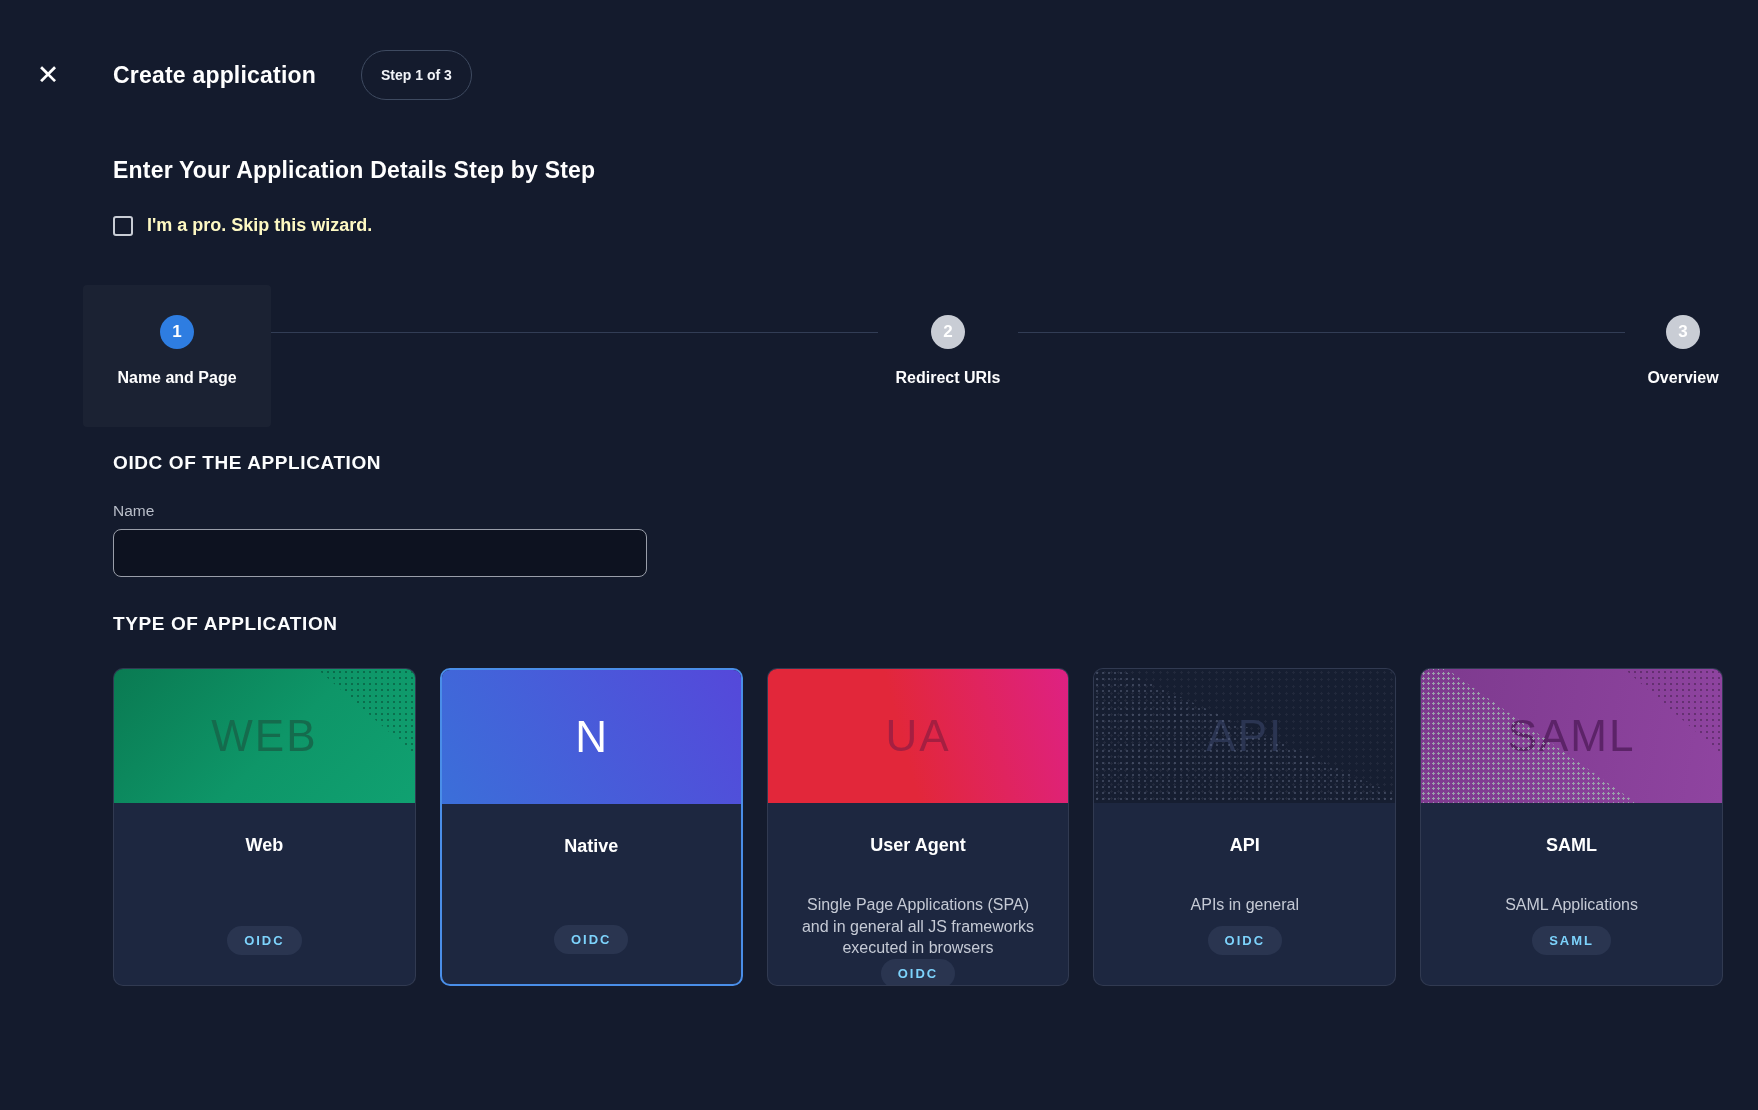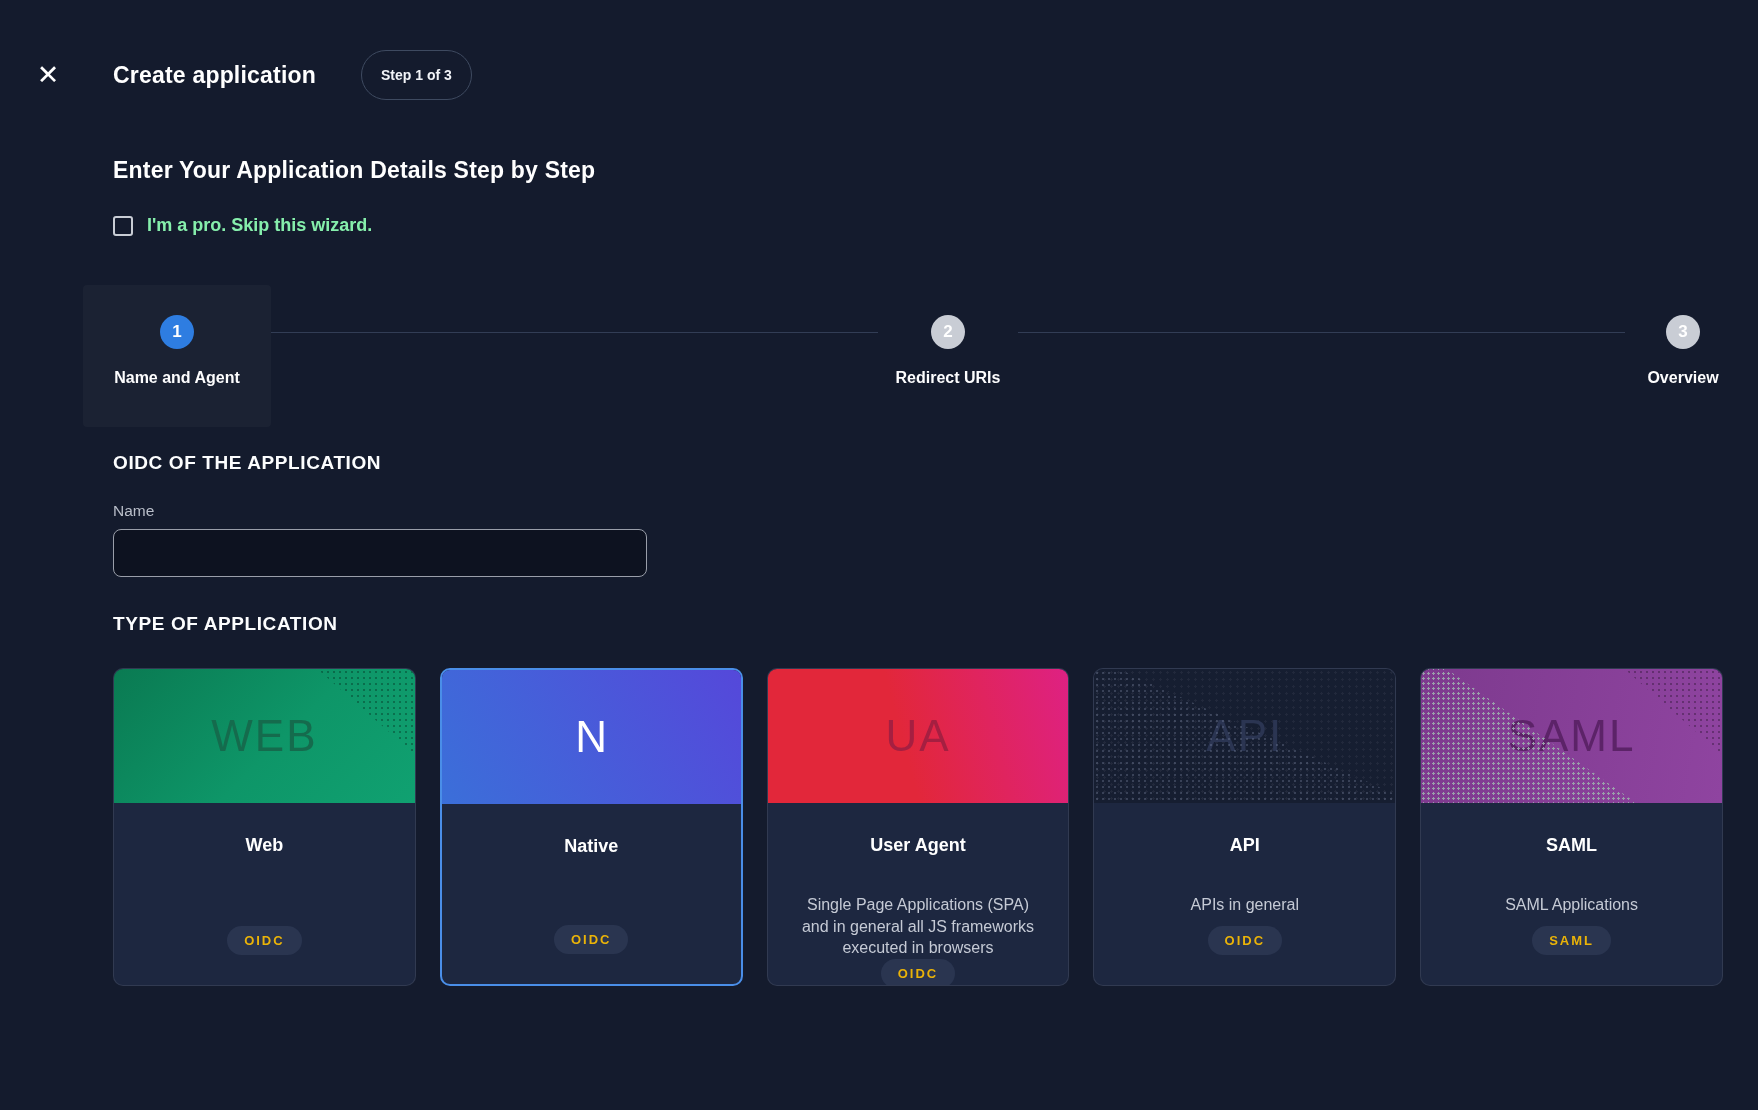--- a/index.html
+++ b/index.html
@@ -30,21 +30,21 @@
 
   
   .h1 { margin: 57px 0 0 113px; font-size: 23px; font-weight: 700; letter-spacing: 0.2px; }
   .skip-row { display: flex; align-items: center; margin: 31px 0 0 113px; cursor: pointer; }
   .skip-row input[type="checkbox"] {
     appearance: none; -webkit-appearance: none;
     width: 20px; height: 20px;
     border: 2px solid #c9cdd5; border-radius: 3px;
     background: transparent; cursor: pointer;
   }
-  .skip-label { margin-left: 14px; font-size: 18px; font-weight: 600; color: #86efac; }
+  .skip-label { margin-left: 14px; font-size: 18px; font-weight: 600; color: #fef9c3; }
 
   
   .stepper { display: flex; align-items: flex-start; margin: 49px 17px 0 83px; }
   .step { display: flex; flex-direction: column; align-items: center; }
   .step.active-panel {
     width: 188px; background: rgba(255,255,255,0.03);
     border-radius: 4px; padding: 30px 0 40px 0;
   }
   .step.plain { padding-top: 30px; }
   .step.w2 { width: 140px; }
@@ -130,21 +130,21 @@
   }
 
   .card-body {
     flex: 1; display: flex; flex-direction: column; align-items: center;
     padding: 32px 26px 30px 26px; text-align: center;
   }
   .card-title { font-size: 18px; font-weight: 700; color: #ffffff; }
   .card-desc { margin-top: 38px; font-size: 16px; line-height: 1.35; color: #c5cad5; }
   .card-badge {
     margin-top: auto;
-    background: #2a3550; color: #eab308;
+    background: #2a3550; color: #7dd3fc;
     border-radius: 15px; padding: 7px 17px;
     font-size: 13px; font-weight: 700; letter-spacing: 2px;
   }
 </style>
 </head>
 <body>
 
 <div class="wizard">
 
   <div class="topbar">
@@ -156,21 +156,21 @@
   <div class="h1">Enter Your Application Details Step by Step</div>
 
   <label class="skip-row">
     <input type="checkbox" style="">
     <span class="skip-label">I'm a pro. Skip this wizard.</span>
   </label>
 
   <div class="stepper">
     <div class="step active-panel">
       <div class="step-circle active">1</div>
-      <div class="step-label">Name and Agent</div>
+      <div class="step-label">Name and Page</div>
     </div>
     <div class="step-line"></div>
     <div class="step plain w2">
       <div class="step-circle upcoming">2</div>
       <div class="step-label">Redirect URIs</div>
     </div>
     <div class="step-line"></div>
     <div class="step plain w3">
       <div class="step-circle upcoming">3</div>
       <div class="step-label">Overview</div>

